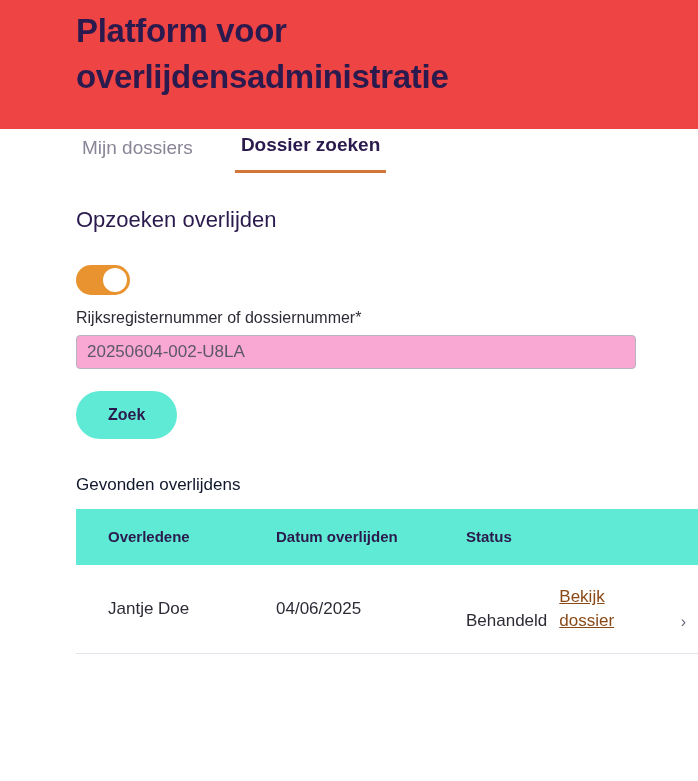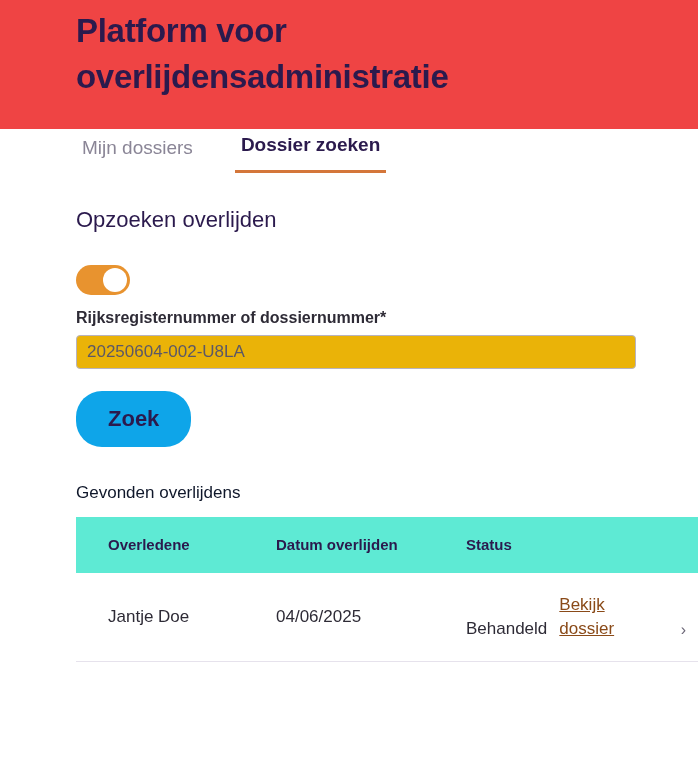--- a/index.html
+++ b/index.html
@@ -100,44 +100,43 @@
     line-height: 1.6;
     color: #2e2b36;
     max-width: 530px;
   }
 
   
   .field-label {
     font-size: 16px;
     color: #2e2b36;
     margin-bottom: 8px;
-    font-weight: bold;
   }
   .text-input {
     display: block;
     width: 560px;
     height: 34px;
     padding: 6px 10px;
     font-size: 17px;
     color: #5c5866;
     border: 1px solid #b7b3c0;
     border-radius: 4px;
-    background: #eab308;
+    background: #f9a8d4;
     font-family: "Liberation Sans", sans-serif;
     outline: none;
   }
   .text-input::placeholder { color: #5c5866; }
 
   
   .search-btn {
     margin-top: 22px;
-    background: #0ea5e9;
-    color: #2b1a4d;
-    font-weight: bold;
-    font-size: 22px;
+    background: #5eead4;
+    color: #2b1a4d;
+    font-weight: bold;
+    font-size: 16px;
     border: none;
     border-radius: 26px;
     padding: 15px 32px;
     cursor: pointer;
     font-family: "Liberation Sans", sans-serif;
   }
 
   
   .results-caption {
     margin-top: 36px;

